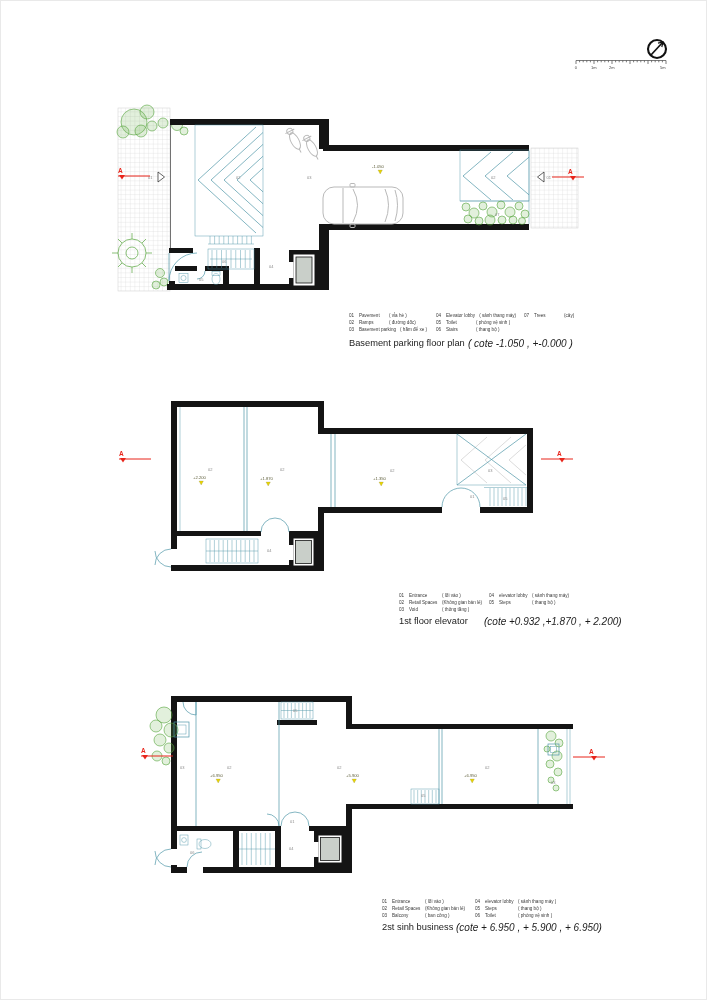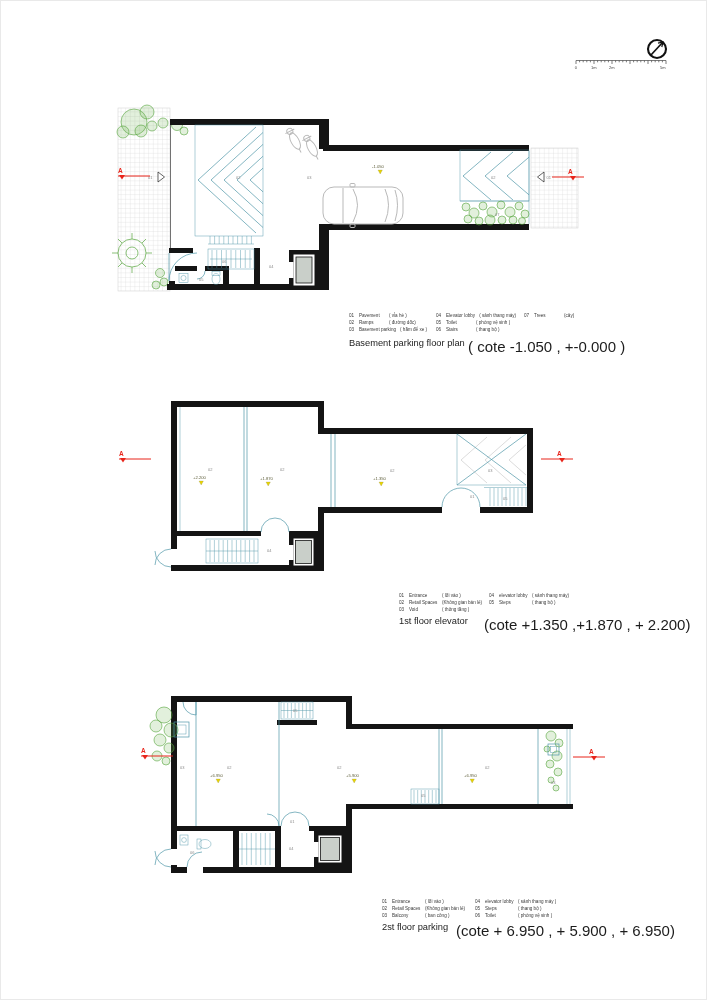--- a/index.html
+++ b/index.html
@@ -30,21 +30,21 @@
   .cmp{stroke:#111;fill:none;}
   
   .legend{position:absolute;}
   .lcol{position:absolute;top:0;}
   .lrow{display:flex;font-size:4.6px;line-height:1.55;color:#3a3a3a;white-space:nowrap;}
   .lrow .n{width:10px;flex:0 0 auto;}
   .lrow .en{min-width:26px;padding-right:4px;flex:0 0 auto;}
   .lg23 .lrow .en{min-width:29px;}
   .ltitle{position:absolute;white-space:nowrap;}
   .t1{position:absolute;left:0;font-size:9.3px;color:#1c1c1c;}
-  .t2{position:absolute;font-size:15px;color:#1c1c1c;}
+  .t2{position:absolute;font-size:10px;color:#1c1c1c;font-style:italic;}
 </style>
 </head>
 <body>
 
 <div class="page">
 
   <svg class="abs" style="left:555px;top:28px" width="150" height="50" viewBox="555 28 150 50">
     <g>
       <circle class="cmp" cx="656" cy="48" r="9" stroke-width="2.1"></circle>
       <path class="cmp" d="M649.5,54.5 L662,41" stroke-width="1.7"></path>
@@ -496,21 +496,21 @@
           <span class="vi">( sảnh thang máy)</span>
         </div>
       <div class="lrow">
           <span class="n">05</span>
           <span class="en">Steps</span>
           <span class="vi">( thang bộ )</span>
         </div>
     </div>
     <div class="ltitle" style="top:24px">
       <span class="t1">1st floor elevator</span>
-      <span class="t2" style="left:85px">(cote +1.350 ,+1.870 , + 2.200)</span>
+      <span class="t2" style="left:85px">(cote +0.932 ,+1.870 , + 2.200)</span>
     </div>
   </div>
 
   <div class="legend lg23" style="left:381px;top:897px;width:210px;height:40px">
     <div class="lcol" style="left:0">
       <div class="lrow">
           <span class="n">01</span>
           <span class="en">Entrance</span>
           <span class="vi">( lối vào )</span>
         </div>
@@ -536,18 +536,18 @@
           <span class="en">Steps</span>
           <span class="vi">( thang bộ )</span>
         </div>
       <div class="lrow">
           <span class="n">06</span>
           <span class="en">Toilet</span>
           <span class="vi">( phòng vệ sinh )</span>
         </div>
     </div>
     <div class="ltitle" style="top:24px">
-      <span class="t1">2st floor parking</span>
+      <span class="t1">2st sinh business</span>
       <span class="t2" style="left:74px">(cote + 6.950 , + 5.900 , + 6.950)</span>
     </div>
   </div>
 
 </div>
 
 </body></html>

